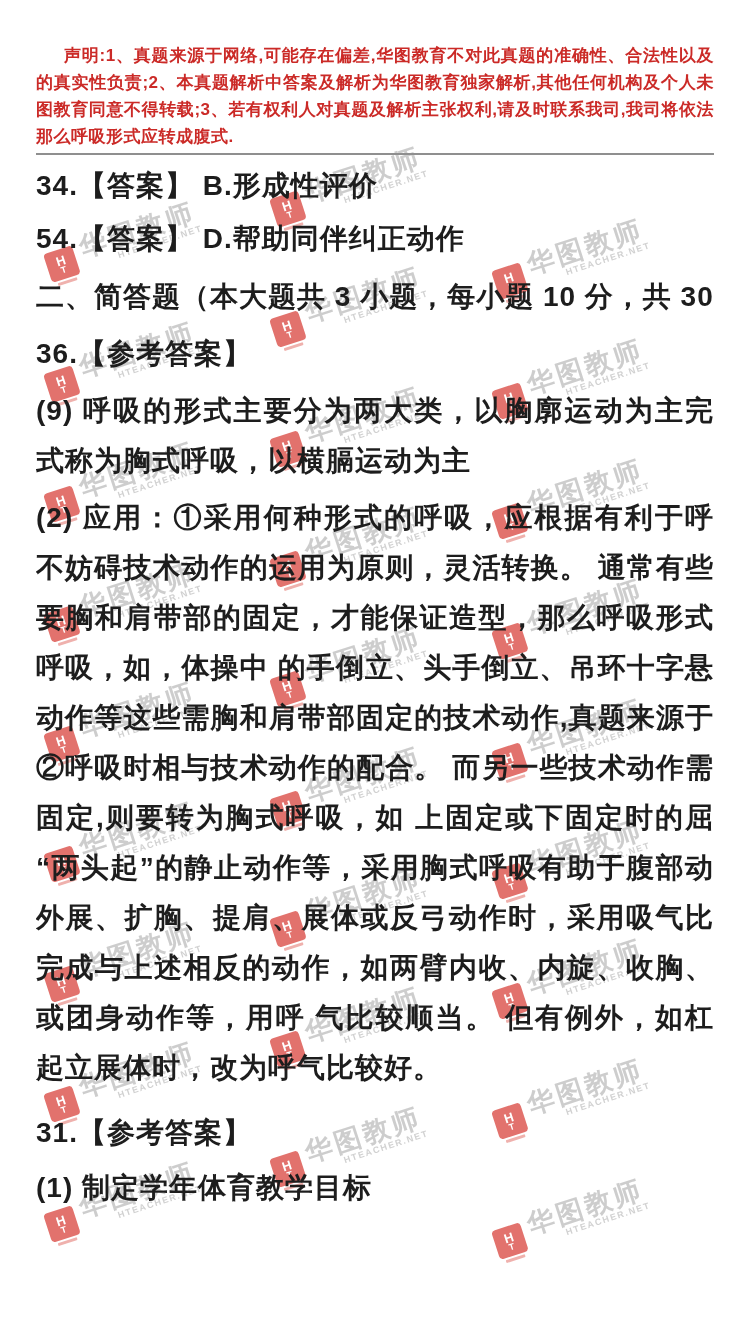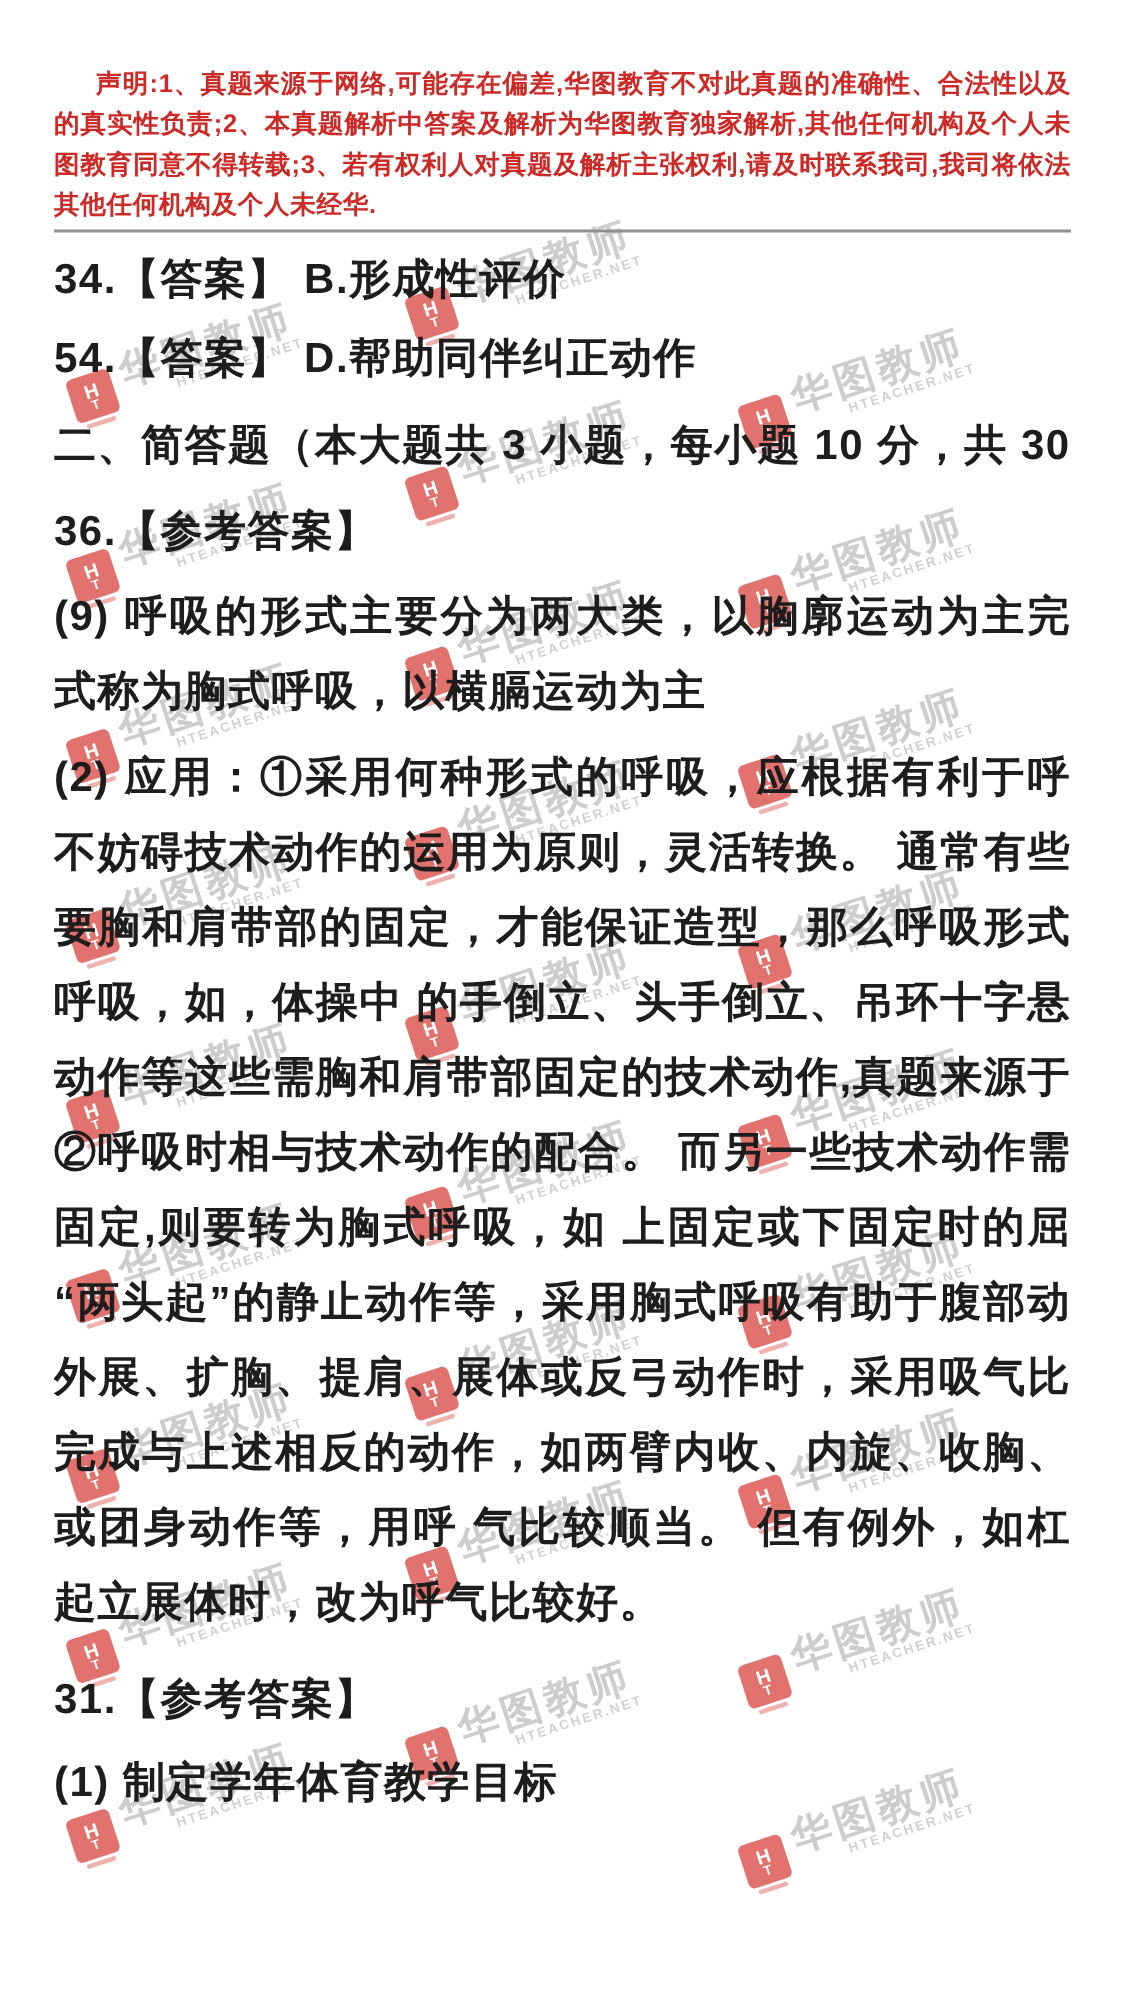--- a/index.html
+++ b/index.html
@@ -418,21 +418,21 @@
         </div>
       </div>
     </div>
 
   <div class="content">
 
     <div>
       <p class="dline fill ind"><span class="dlabel">声明:</span><span>1、真题来源于网络,可能存在偏差,华图教育不对此真题的准确性、合法性以及内容</span></p>
       <p class="dline fill">的真实性负责;2、本真题解析中答案及解析为华图教育独家解析,其他任何机构及个人未经华</p>
       <p class="dline fill">图教育同意不得转载;3、若有权利人对真题及解析主张权利,请及时联系我司,我司将依法采</p>
-      <p class="dline">其他任何机构及个人未经华.</p>
+      <p class="dline">那么呼吸形式应转成腹式.</p>
     </div>
 
     <hr class="rule">
 
     <p class="line g6">34.【答案】 B.形成性评价</p>
     <p class="line g3">54.【答案】 D.帮助同伴纠正动作</p>
 
     <p class="line g8">二、简答题（本大题共 3 小题，每小题 10 分，共 30 分）</p>
 
     <p class="line g7">36.【参考答案】</p>

